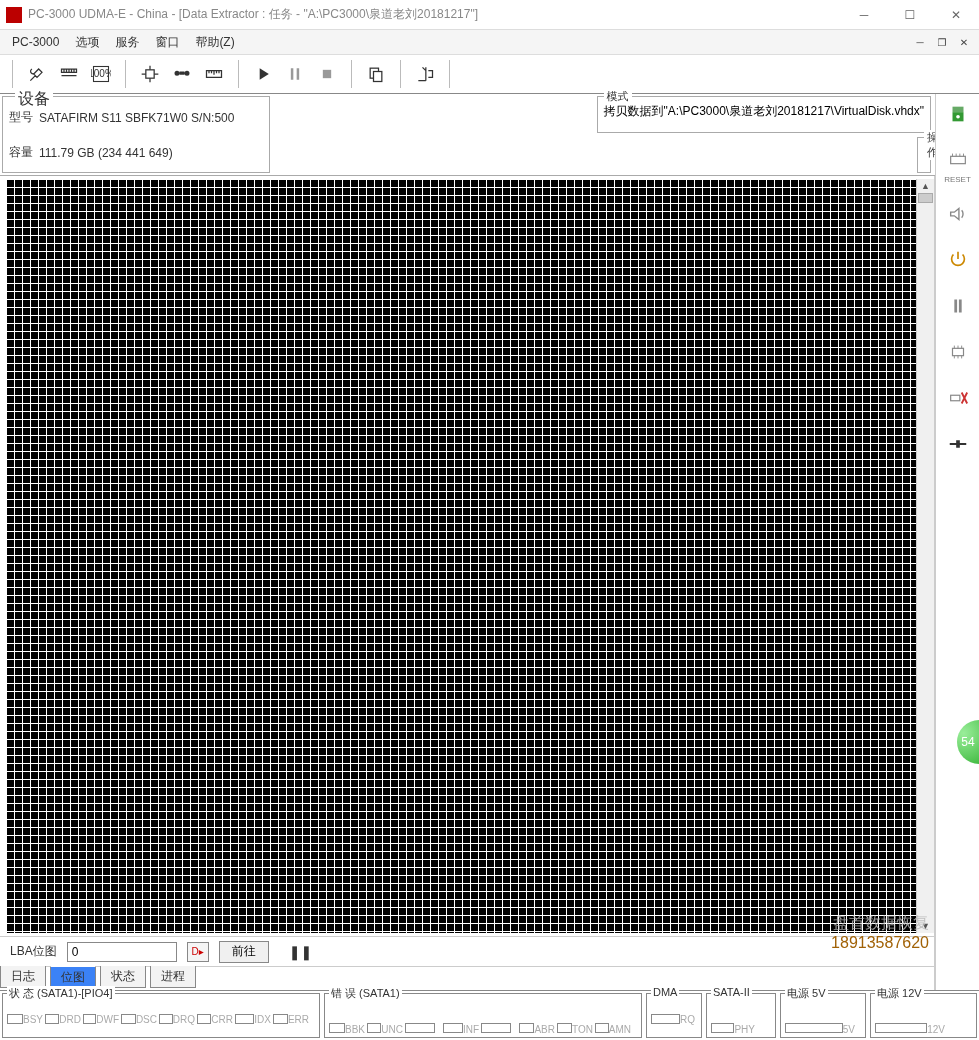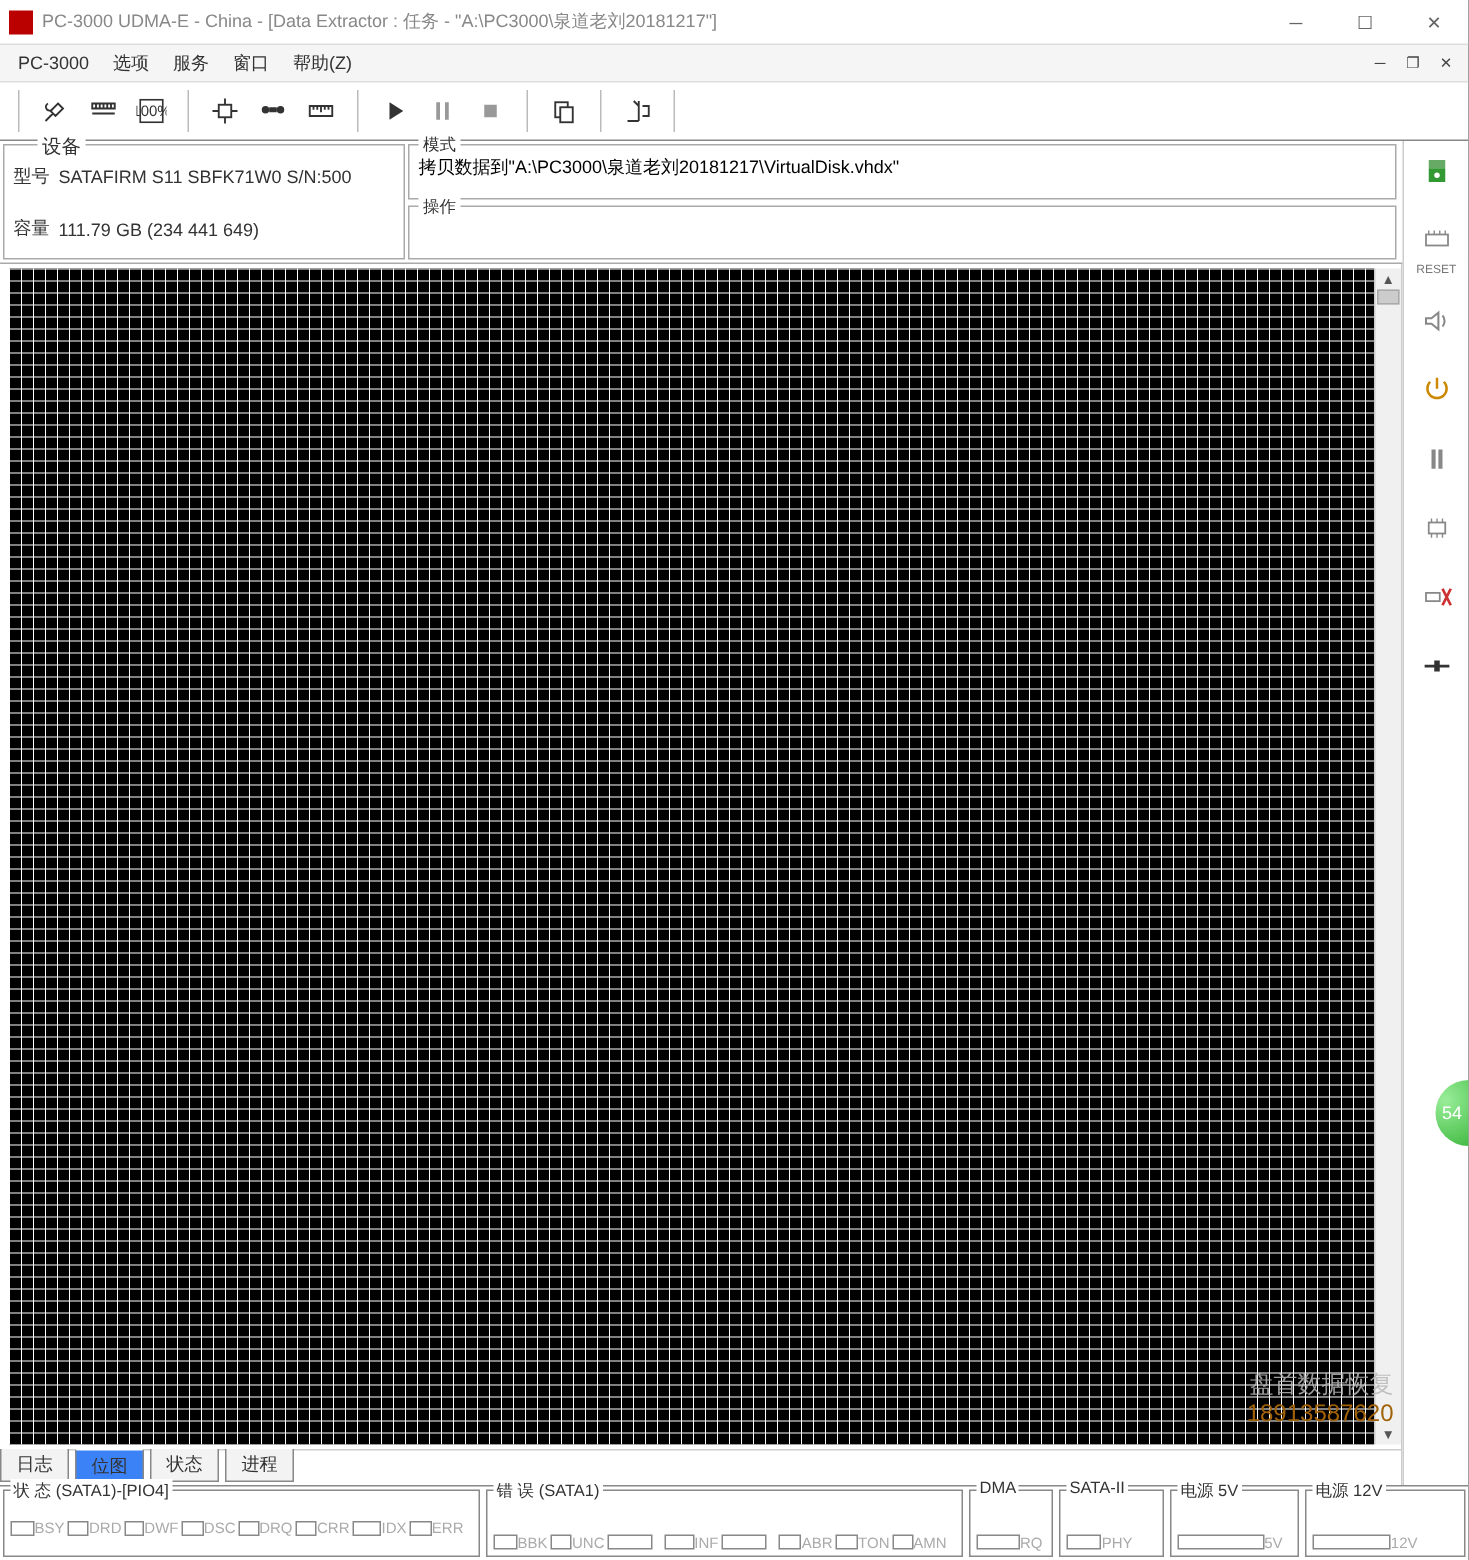--- a/index.html
+++ b/index.html
@@ -20,26 +20,26 @@
 
 .toolbar { height: 40px; background: #fff; border-top: 1px solid #ddd; border-bottom: 1px solid #888; display: flex; align-items: center; padding: 0 4px; }
 .toolbar .tb-group { display: flex; align-items: center; height: 100%; }
 .toolbar .tb-sep { width: 1px; height: 28px; background: #bbb; margin: 0 8px; }
 .toolbar .tb-btn { width: 32px; height: 32px; display: flex; align-items: center; justify-content: center; border: 1px solid transparent; color: #333; }
 .toolbar .tb-btn svg { width: 20px; height: 20px; }
 
 
 .info-row { display: flex; border-bottom: 1px solid #aaa; }
 .info-panel { border: 1px solid #aaa; margin: 2px; position: relative; padding: 8px 6px 4px 6px; flex-shrink: 0; }
-.info-panel .panel-legend { position: absolute; top: -8px; left: 22px; background: #fff; padding: 0 3px; color: #333; font-size: 13px; }
+.info-panel .panel-legend { position: absolute; top: -8px; left: 12px; background: #fff; padding: 0 3px; color: #333; font-size: 16px; }
 .info-panel .field-row { display: flex; align-items: center; margin: 4px 0; }
 .info-panel .field-label { color: #333; margin-right: 6px; font-size: 12px; white-space: nowrap; }
 .info-panel .field-value { color: #333; font-size: 12px; white-space: nowrap; }
 .info-left { width: 268px; }
-.info-right { flex: 1; display: flex; flex-direction: column; }
+.info-right { flex: 1; display: flex; flex-direction: column; align-items: flex-end; }
 .info-right .sub-panel { border: 1px solid #aaa; margin: 2px 2px 2px 0; position: relative; padding: 6px 6px 4px 6px; height: 38px; }
 .info-right .sub-panel .panel-legend { position: absolute; top: -8px; left: 6px; background: #fff; padding: 0 3px; color: #333; font-size: 11px; }
 
 
 .main-wrap { display: flex; height: calc(100% - 30px - 24px - 40px - 82px - 50px); }
 .main-area { flex: 1; display: flex; flex-direction: column; border-right: 1px solid #ccc; }
 
 
 .bitmap-container { flex: 1; display: flex; background: #fff; padding: 3px 0 3px 6px; overflow: hidden; }
 .bitmap-grid { flex: 1; background: #000; background-image: linear-gradient(#fff 1px, transparent 1px), linear-gradient(90deg, #fff 1px, transparent 1px); background-size: 8px 8px; position: relative; }
@@ -213,20 +213,27 @@
 <div class="main-wrap" style="width: calc(100% - 44px);">
   <div class="main-area">
     <div class="bitmap-container">
       <div class="bitmap-grid"></div>
       <div class="bitmap-scroll">
         <div class="arrow">▲</div>
         <div class="thumb"></div>
         <div class="arrow bottom">▼</div>
       </div>
     </div>
+    <div class="bitmap-footer">
+      <span class="lbl">LBA位图</span>
+      <input type="text" value="0" style="">
+      <span class="small-btn" style="color:#c00;">D▸</span>
+      <button class="txt">前往</button>
+      <span class="pause-ico">❚❚</span>
+    </div>
     <div class="tabs-row">
       <div class="tab">日志</div>
       <div class="tab active">位图</div>
       <div class="tab">状态</div>
       <div class="tab">进程</div>
     </div>
   </div>
 </div>
 
 <div class="right-toolbar">
@@ -353,21 +360,21 @@
       </div>
     <div class="status-led">
         <div class="led-box"></div>
         <div class="led-lbl">TON</div>
       </div>
     <div class="status-led">
         <div class="led-box"></div>
         <div class="led-lbl">AMN</div>
       </div>
   </div>
-  <div class="status-group wide" style="flex:0 0 56px;">
+  <div class="status-group wide" style="flex:0 0 56px;align-items:center;">
     <span class="panel-legend">DMA</span>
     <div class="status-led">
         <div class="led-box"></div>
         <div class="led-lbl">RQ</div>
       </div>
   </div>
   <div class="status-group wide" style="flex:0 0 70px;">
     <span class="panel-legend">SATA-II</span>
     <div class="status-led">
         <div class="led-box"></div>

